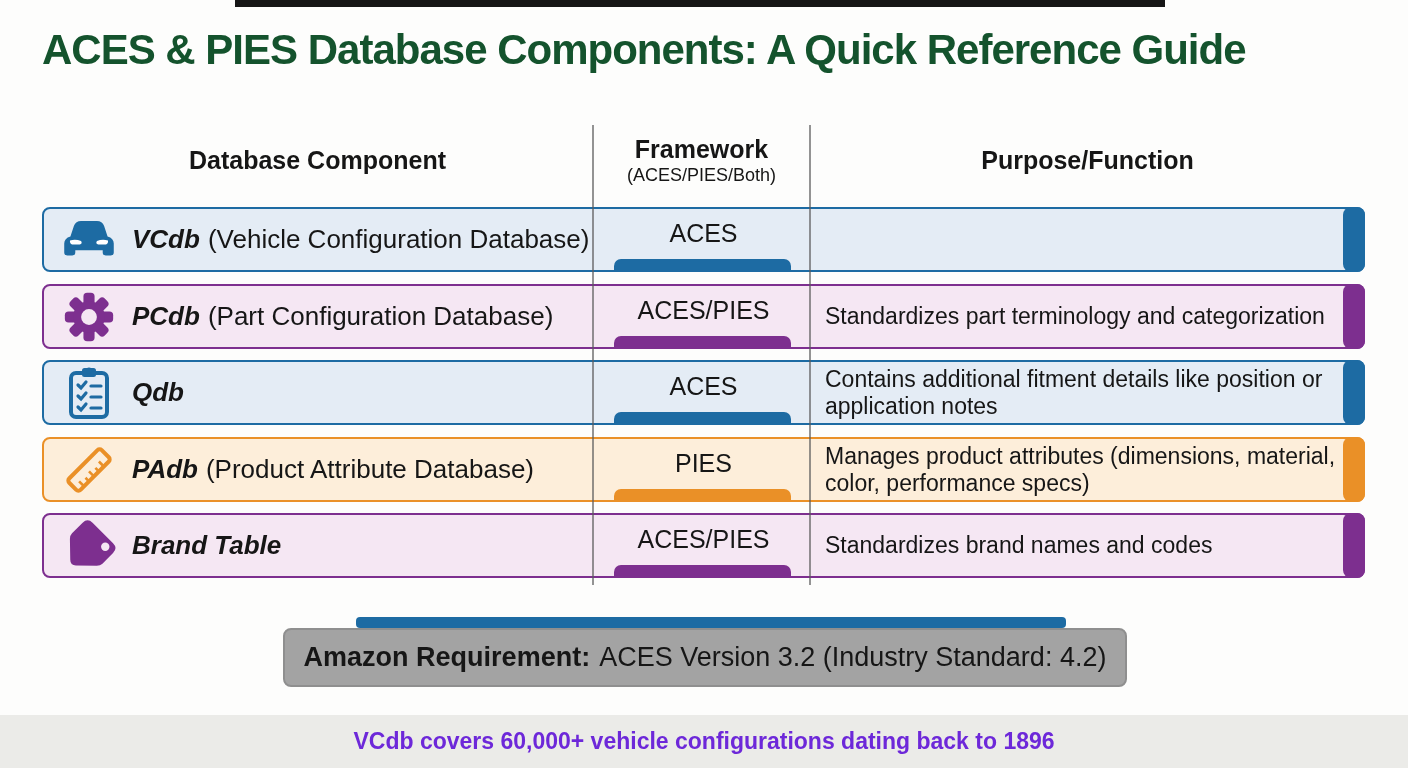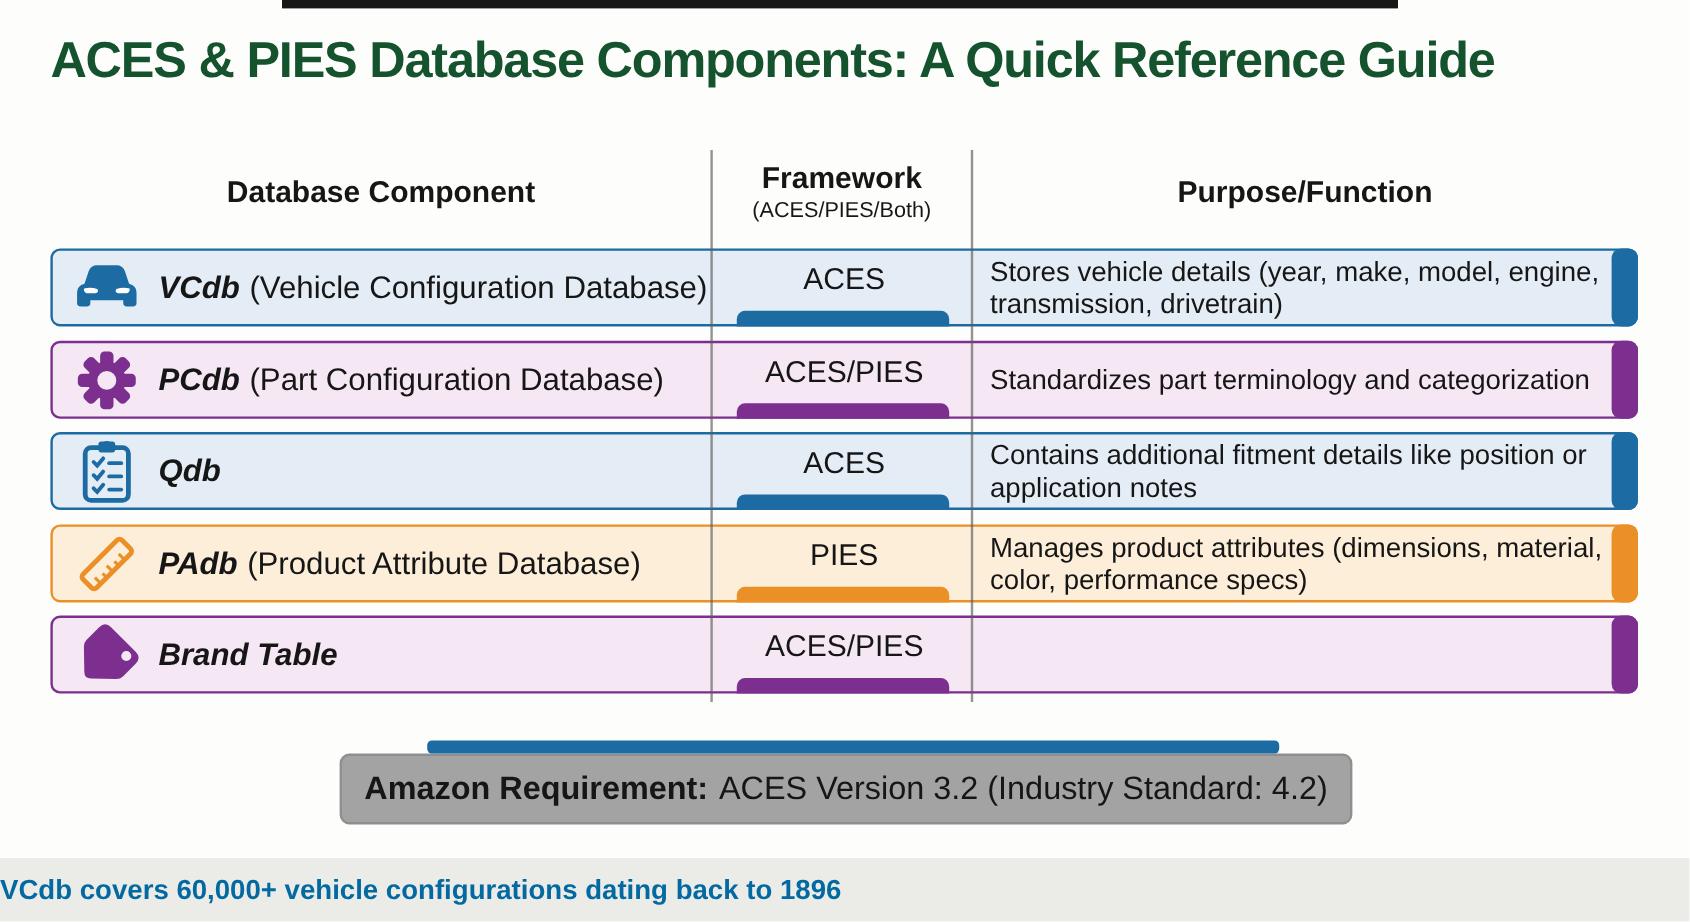--- a/index.html
+++ b/index.html
@@ -55,21 +55,21 @@
     position:absolute; left:283px; top:628px; width:844px; height:59px; box-sizing:border-box;
     background:#a3a3a3; border:2.5px solid #8f8f8f; border-radius:8px;
     display:flex; align-items:center; justify-content:center; font-size:27px; z-index:2;
   }
   .callout .cl-label { font-weight:bold; }
   .callout .cl-text { font-weight:normal; margin-left:9px; }
 
   
   .footer {
     position:absolute; left:0; top:715px; width:100%; height:53px; background:#ebebe8;
-    display:flex; align-items:center; justify-content:flex-start; font-size:23px; font-weight:bold; color:#0369a1;
+    display:flex; align-items:center; justify-content:center; font-size:23px; font-weight:bold; color:#6d28d9;
   }
   svg { display:block; }
 </style>
 </head>
 <body>
 
 <div class="canvas">
 
   <div class="top-accent"></div>
 
@@ -97,21 +97,20 @@
         <path fill="#ffffff" d="M10.5 26.5 Q17 25 23 27 Q25 30 21.5 31 H13 Q10 30 10.5 26.5 Z"></path>
         <path fill="#ffffff" d="M53.5 26.5 Q47 25 41 27 Q39 30 42.5 31 H51 Q54 30 53.5 26.5 Z"></path>
       </svg>
     </div>
     <div class="comp-label">
       <span class="nm">VCdb</span>
       <span class="fn">(Vehicle Configuration Database)</span>
     </div>
     <div class="fw-cell">ACES</div>
     <div class="fw-bar"></div>
-    <div class="purpose-cell">Stores vehicle details (year, make, model, engine, transmission, drivetrain)</div>
   </div>
 
   <div class="row theme-purple" style="top:284px;">
     <div class="endcap"></div>
     <div class="icon-box">
       <svg width="52" height="52" viewBox="0 0 56 56">
         <g fill="#7d2f8f">
           <rect x="22" y="2" width="12" height="52" rx="4" transform="rotate(0 28 28)"></rect>
           <rect x="22" y="2" width="12" height="52" rx="4" transform="rotate(45 28 28)"></rect>
           <rect x="22" y="2" width="12" height="52" rx="4" transform="rotate(90 28 28)"></rect>
@@ -189,20 +188,21 @@
           <circle cx="16" cy="15" r="4.2" fill="#f5e7f3"></circle>
         </g>
       </svg>
     </div>
     <div class="comp-label">
       <span class="nm">Brand Table</span>
       <span class="fn"></span>
     </div>
     <div class="fw-cell">ACES/PIES</div>
     <div class="fw-bar"></div>
+    <div class="purpose-cell">Standardizes brand names and codes</div>
   </div>
 
   <div class="callout-bar"></div>
   <div class="callout">
     <span class="cl-label">Amazon Requirement:</span>
     <span class="cl-text">ACES Version 3.2 (Industry Standard: 4.2)</span>
   </div>
 
   <div class="footer">
     <span>VCdb covers 60,000+ vehicle configurations dating back to 1896</span>

